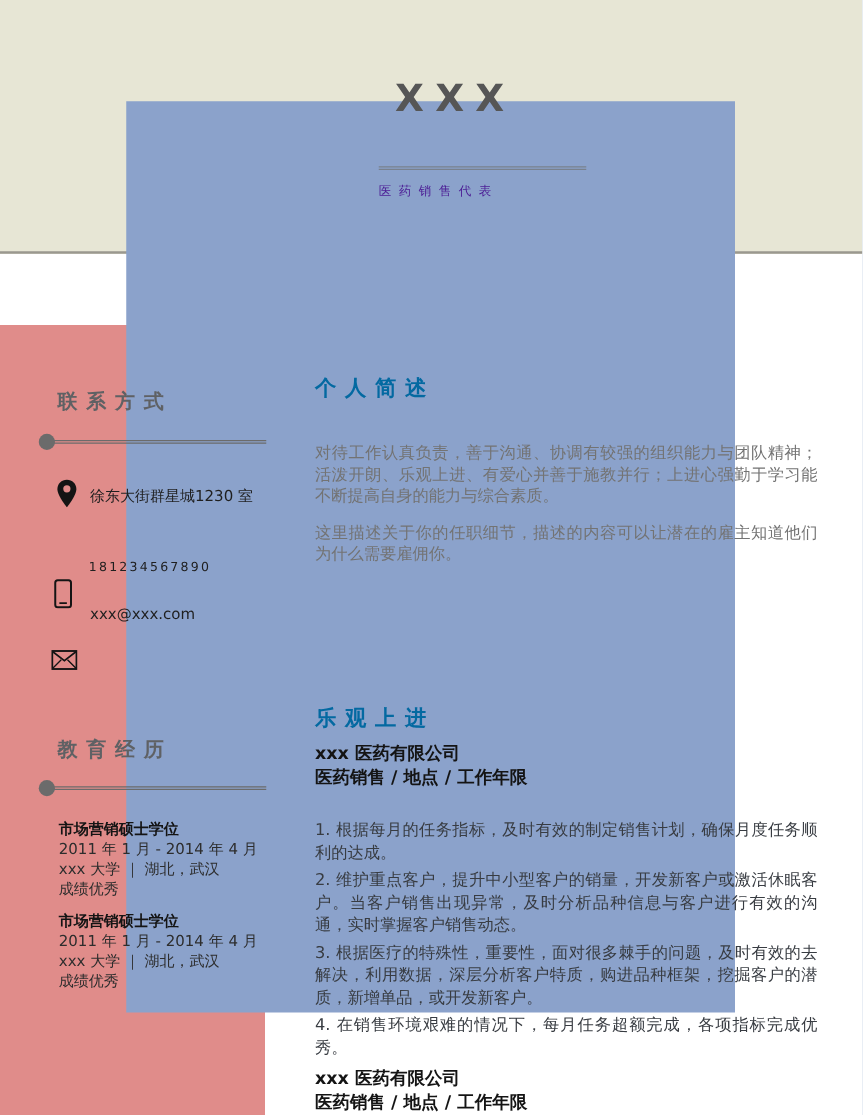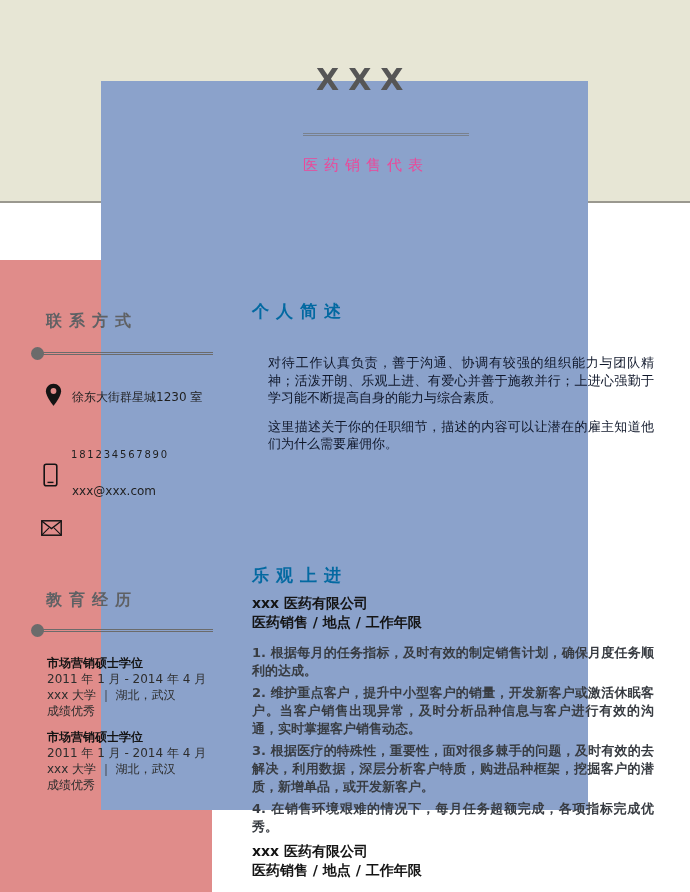--- a/index.html
+++ b/index.html
@@ -31,22 +31,22 @@
   }
   .name {
     font-size:30px; font-weight:bold; letter-spacing:9px;
     color:#565656; line-height:33px; white-space:nowrap;margin-left:13px;
   }
   .name-rule {
     margin-top:37px; width:166px; height:3px;
     border-top:1px solid #79818d; border-bottom:1px solid #79818d;
   }
   .subtitle {
-    margin-top:20px; font-size:15px; letter-spacing:6px;
-    color:#ec4899; line-height:18px; white-space:nowrap;
+    margin-top:9px; font-size:10px; letter-spacing:6px;
+    color:#4c1d95; line-height:18px; white-space:nowrap;
   }
   
   .side-heading {
     position:absolute; left:46px; z-index:5;
     font-size:16px; font-weight:bold; letter-spacing:7px;
     color:#5f6164; line-height:20px; white-space:nowrap;
   }
   .rule {
     position:absolute; left:33px; width:180px; height:3px; z-index:5;
     border-top:1px solid #6b6b6b; border-bottom:1px solid #6b6b6b;
@@ -70,28 +70,28 @@
   .edu-entry .degree { font-weight:bold; color:#141414; }
   
   .main {
     position:absolute; left:252px; top:300px; width:402px; z-index:5;
   }
   .main-heading {
     font-size:17px; font-weight:bold; letter-spacing:7px;
     color:#0369a1; line-height:22px; white-space:nowrap;
   }
   .summary p {
-    font-size:13px; line-height:17.5px; color:#0f172a;
-    text-align:justify; margin:0 0 11px 16px;
+    font-size:13px; line-height:17.5px; color:#737373;
+    text-align:justify; margin:0 0 11px 0;
   }
   .summary p:first-of-type { margin-top:32px; }
   .exp-heading { margin-top:111px; }
   .job-header { margin-top:8px; font-size:14px; font-weight:bold;
     color:#141414; line-height:19px; }
-  .job-items { margin-top:12px;font-weight:bold; }
+  .job-items { margin-top:24px; }
   .job-items p {
     font-size:13px; line-height:18px; color:#383c42;
     text-align:justify; margin:0 0 4px 0;
   }
   .job2 { margin-top:6px; }
 </style>
 </head>
 <body>
 
 <div class="page">

